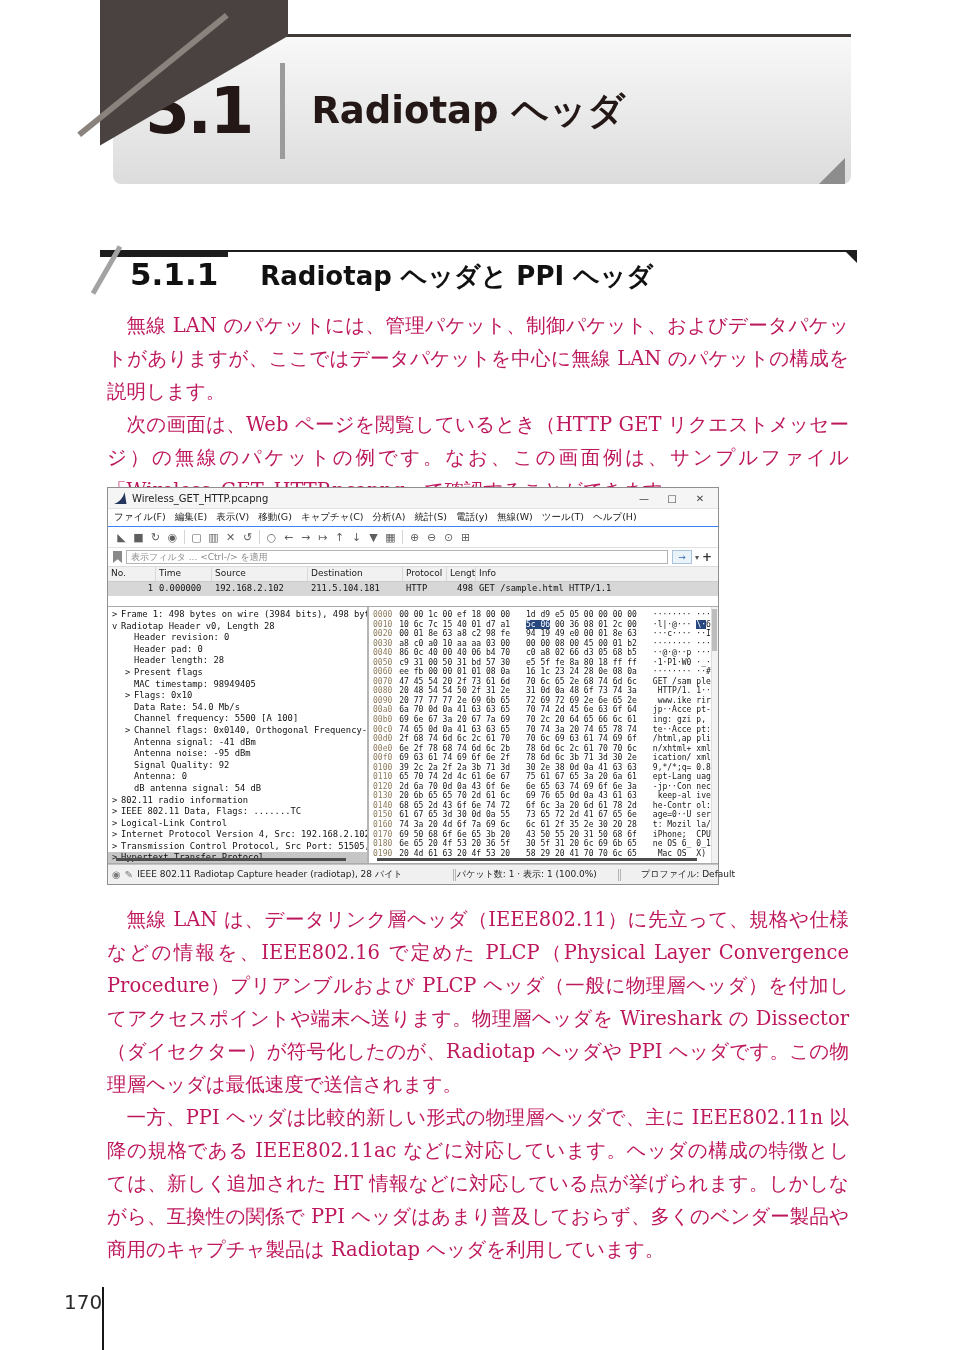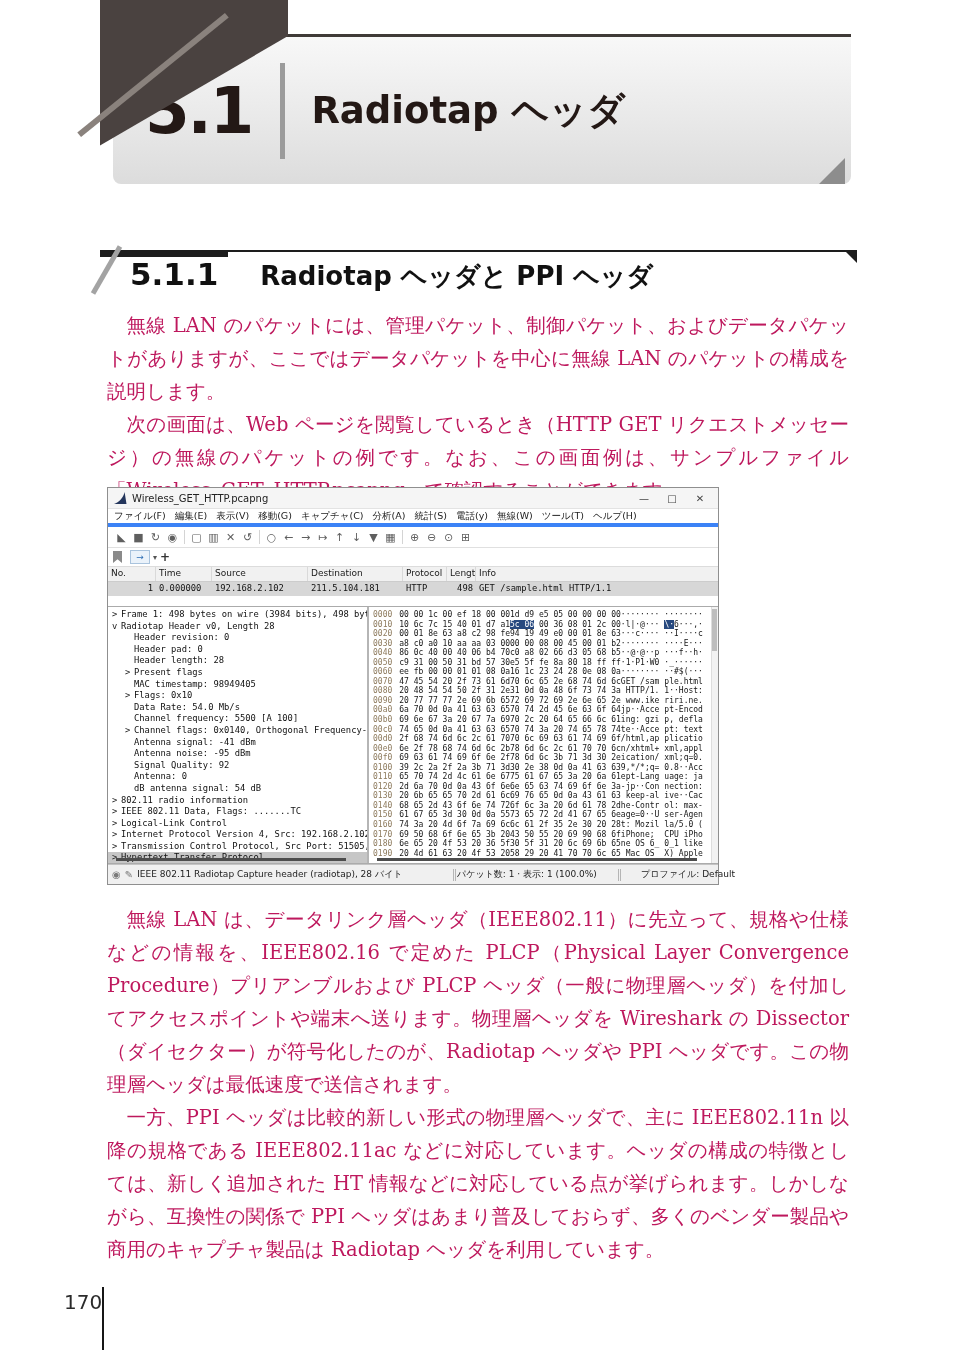--- a/index.html
+++ b/index.html
@@ -46,21 +46,21 @@
   
   .ws { position:absolute; left:107px; top:487px; width:612px; height:398px; background:#fff;
         border:1px solid #8f8f8f; font-family:"DejaVu Sans","Liberation Sans",sans-serif;
         display:flex; flex-direction:column; }
   .ws-title { height:21px; display:flex; align-items:center; padding:0 4px; background:#f5f5f5;
               border-bottom:1px solid #e3e3e3; font-size:10px; color:#222; }
   .ws-title .fin { width:13px; height:12px; margin:0 5px 0 2px; flex:none; }
   .ws-title .t-txt { flex:1; }
   .ws-ctrl { width:28px; text-align:center; color:#444; font-size:10px; }
   .ws-menu { height:18px; display:flex; align-items:center; padding:0 6px; font-size:9.5px;
-             color:#222; border-bottom:4px solid #3b82f6; }
+             color:#222; border-bottom:1px solid #3b82f6; }
   .ws-menu span { margin-right:9px; white-space:nowrap; }
   .ws-tools { height:21px; display:flex; align-items:center; padding:0 5px; border-bottom:1px solid #e0e0e0; }
   .tool { width:17px; text-align:center; font-size:11px; color:#5f5f5f; }
   .tool-sep { width:1px; height:14px; background:#d4d4d4; margin:0 3px; }
   .ws-filter { height:19px; display:flex; align-items:center; padding:0 4px; border-bottom:1px solid #dcdcdc; }
   .bookmark { width:9px; height:12px; background:#8a8a8a; margin:0 4px 0 1px; flex:none;
               clip-path:polygon(0 0,100% 0,100% 100%,50% 68%,0 100%); }
   .filter-box { flex:1; height:14px; border:1px solid #b4b4b4; background:#fff; display:flex;
                 align-items:center; padding:0 4px; font-size:9px; color:#8b8b8b; }
   .filter-apply { width:20px; height:14px; margin-left:4px; border:1px solid #a9c3dd; background:#eaf2fa;
@@ -81,21 +81,21 @@
   .tree-pane { width:261px; border-right:2px solid #b5b5b5; position:relative; overflow:hidden;
                padding-top:2px; background:#fff; }
   .trow { height:11.6px; line-height:11.6px; white-space:pre; overflow:hidden;
           font-family:"DejaVu Sans Mono","Liberation Mono",monospace; font-size:8.8px; color:#101010; }
   .trow .exp { display:inline-block; width:9px; color:#222; }
   .trow.sel { background:#c6c6c6; }
   .hex-pane { flex:1; position:relative; overflow:hidden; padding:3px 0 0 4px; background:#fff; }
   .hrow { height:9.55px; line-height:9.55px; white-space:pre;
           font-family:"DejaVu Sans Mono","Liberation Mono",monospace; font-size:8px; color:#151515; }
   .hoff { color:#8d7a5c; margin-right:7px; }
-  .hx { margin-right:0; }
+  .hx { margin-right:16px; }
   .ha { margin-right:5px; }
   .hl { background:#27497f; color:#fff; }
   .vscroll { position:absolute; right:0; top:0; bottom:0; width:7px; background:#f2f2f2;
              border-left:1px solid #ddd; }
   .vthumb { position:absolute; right:1px; top:2px; width:5px; height:42px; background:#bdbdbd; }
   .hscroll { position:absolute; bottom:2px; left:8px; height:3px; background:#4d4d4d; }
   .hs-tree { width:230px; } .hs-hex { width:320px; }
 
   .ws-status { height:20px; display:flex; align-items:center; background:#f0f0f0;
                border-top:1px solid #c4c4c4; font-size:9px; color:#222; padding:0 4px; }
@@ -183,20 +183,23 @@
         <span class="tool">▼</span>
         <span class="tool">▦</span>
         <span class="tool-sep"></span>
         <span class="tool">⊕</span>
         <span class="tool">⊖</span>
         <span class="tool">⊙</span>
         <span class="tool">⊞</span>
       </div>
     <div class="ws-filter">
       <span class="bookmark"></span>
+      <div class="filter-box">
+        <span>表示フィルタ ... &lt;Ctrl-/&gt; を適用</span>
+      </div>
       <span class="filter-apply">→</span>
       <span class="filter-caret">▾</span>
       <span class="filter-add">+</span>
     </div>
     <div class="plist-head" id="plist-head">
         <div class="col" style="width: 48px;">No.</div>
         <div class="col" style="width: 56px;">Time</div>
         <div class="col" style="width: 96px;">Source</div>
         <div class="col" style="width: 95px;">Destination</div>
         <div class="col" style="width: 44px;">Protocol</div>
@@ -258,21 +261,21 @@
           <div class="hrow"><span class="hoff">00d0</span><span class="hx">2f 68 74 6d 6c 2c 61 70</span><span class="hx">70 6c 69 63 61 74 69 6f</span><span class="ha">/html,ap</span><span>plicatio</span></div>
           <div class="hrow"><span class="hoff">00e0</span><span class="hx">6e 2f 78 68 74 6d 6c 2b</span><span class="hx">78 6d 6c 2c 61 70 70 6c</span><span class="ha">n/xhtml+</span><span>xml,appl</span></div>
           <div class="hrow"><span class="hoff">00f0</span><span class="hx">69 63 61 74 69 6f 6e 2f</span><span class="hx">78 6d 6c 3b 71 3d 30 2e</span><span class="ha">ication/</span><span>xml;q=0.</span></div>
           <div class="hrow"><span class="hoff">0100</span><span class="hx">39 2c 2a 2f 2a 3b 71 3d</span><span class="hx">30 2e 38 0d 0a 41 63 63</span><span class="ha">9,*/*;q=</span><span>0.8··Acc</span></div>
           <div class="hrow"><span class="hoff">0110</span><span class="hx">65 70 74 2d 4c 61 6e 67</span><span class="hx">75 61 67 65 3a 20 6a 61</span><span class="ha">ept-Lang</span><span>uage: ja</span></div>
           <div class="hrow"><span class="hoff">0120</span><span class="hx">2d 6a 70 0d 0a 43 6f 6e</span><span class="hx">6e 65 63 74 69 6f 6e 3a</span><span class="ha">-jp··Con</span><span>nection:</span></div>
           <div class="hrow"><span class="hoff">0130</span><span class="hx">20 6b 65 65 70 2d 61 6c</span><span class="hx">69 76 65 0d 0a 43 61 63</span><span class="ha"> keep-al</span><span>ive··Cac</span></div>
           <div class="hrow"><span class="hoff">0140</span><span class="hx">68 65 2d 43 6f 6e 74 72</span><span class="hx">6f 6c 3a 20 6d 61 78 2d</span><span class="ha">he-Contr</span><span>ol: max-</span></div>
           <div class="hrow"><span class="hoff">0150</span><span class="hx">61 67 65 3d 30 0d 0a 55</span><span class="hx">73 65 72 2d 41 67 65 6e</span><span class="ha">age=0··U</span><span>ser-Agen</span></div>
           <div class="hrow"><span class="hoff">0160</span><span class="hx">74 3a 20 4d 6f 7a 69 6c</span><span class="hx">6c 61 2f 35 2e 30 20 28</span><span class="ha">t: Mozil</span><span>la/5.0 (</span></div>
-          <div class="hrow"><span class="hoff">0170</span><span class="hx">69 50 68 6f 6e 65 3b 20</span><span class="hx">43 50 55 20 69 90 68 6f</span><span class="ha">iPhone; </span><span>CPU iPho</span></div>
+          <div class="hrow"><span class="hoff">0170</span><span class="hx">69 50 68 6f 6e 65 3b 20</span><span class="hx">43 50 55 20 31 50 68 6f</span><span class="ha">iPhone; </span><span>CPU iPho</span></div>
           <div class="hrow"><span class="hoff">0180</span><span class="hx">6e 65 20 4f 53 20 36 5f</span><span class="hx">30 5f 31 20 6c 69 6b 65</span><span class="ha">ne OS 6_</span><span>0_1 like</span></div>
           <div class="hrow"><span class="hoff">0190</span><span class="hx">20 4d 61 63 20 4f 53 20</span><span class="hx">58 29 20 41 70 70 6c 65</span><span class="ha"> Mac OS </span><span>X) Apple</span></div>
           <div class="vscroll">
             <div class="vthumb"></div>
           </div>
         <div class="hscroll hs-hex"></div>
       </div>
     </div>
     <div class="ws-status">
       <span class="st-ico">◉</span>

